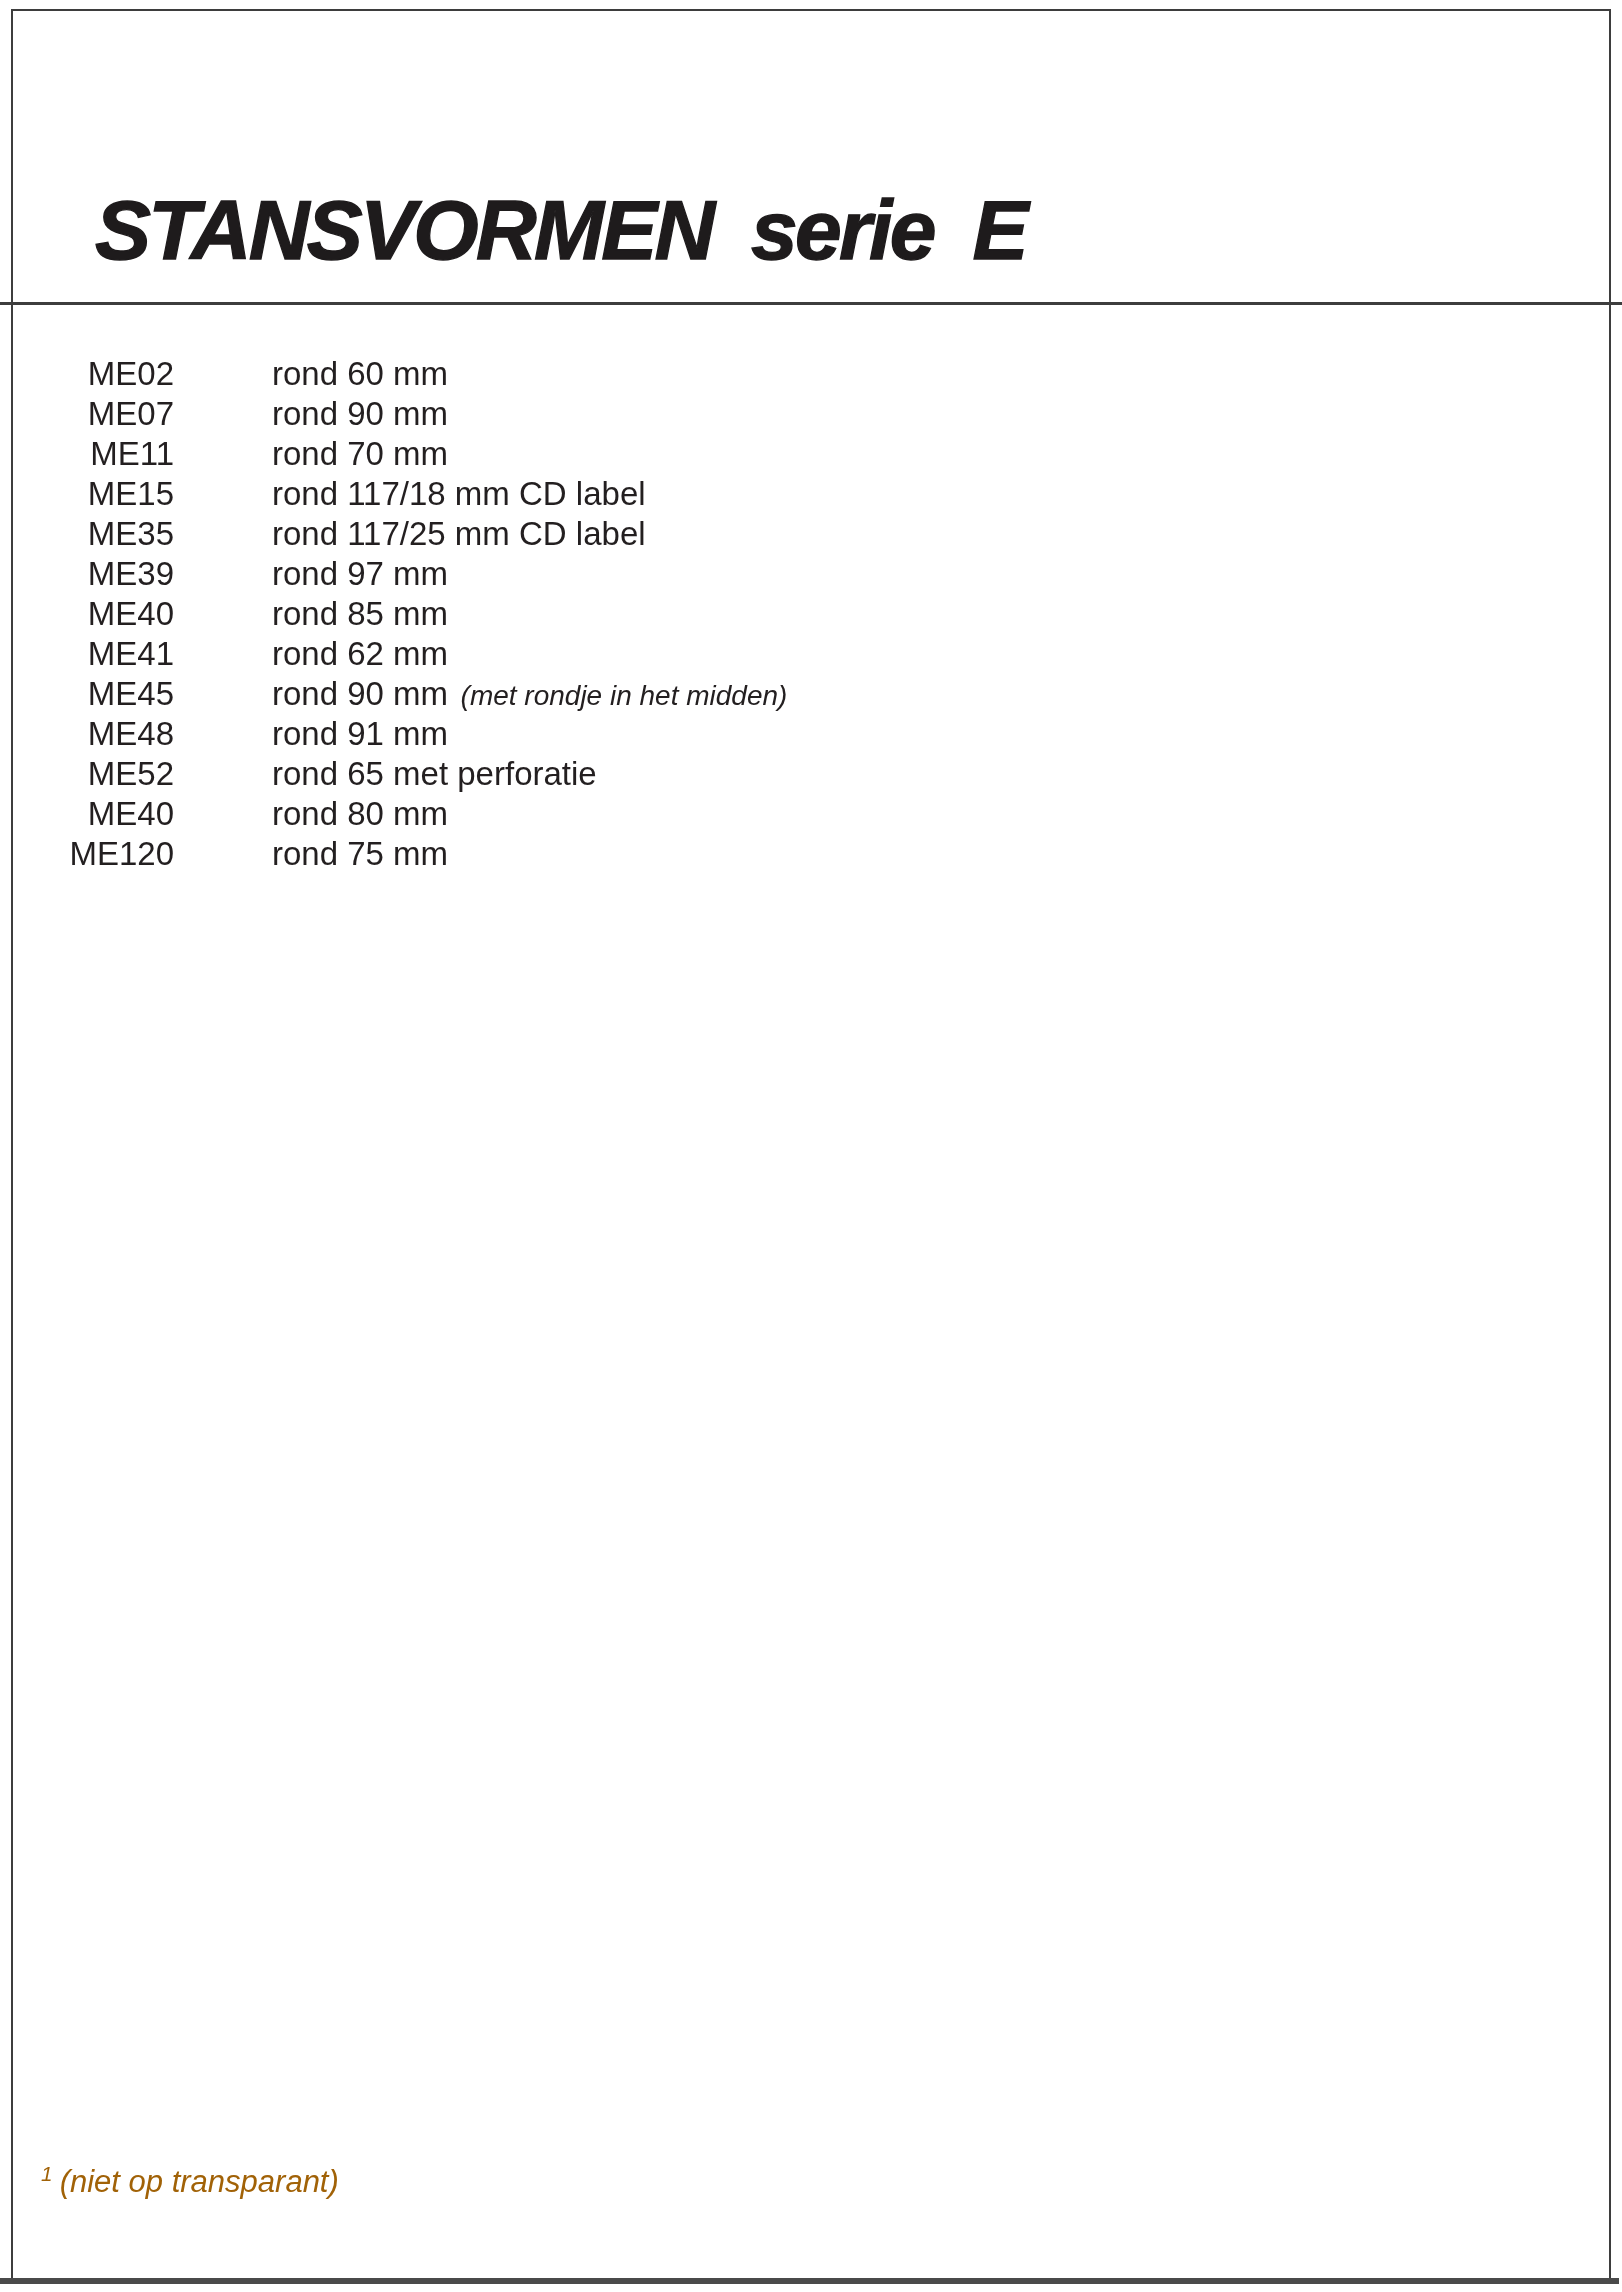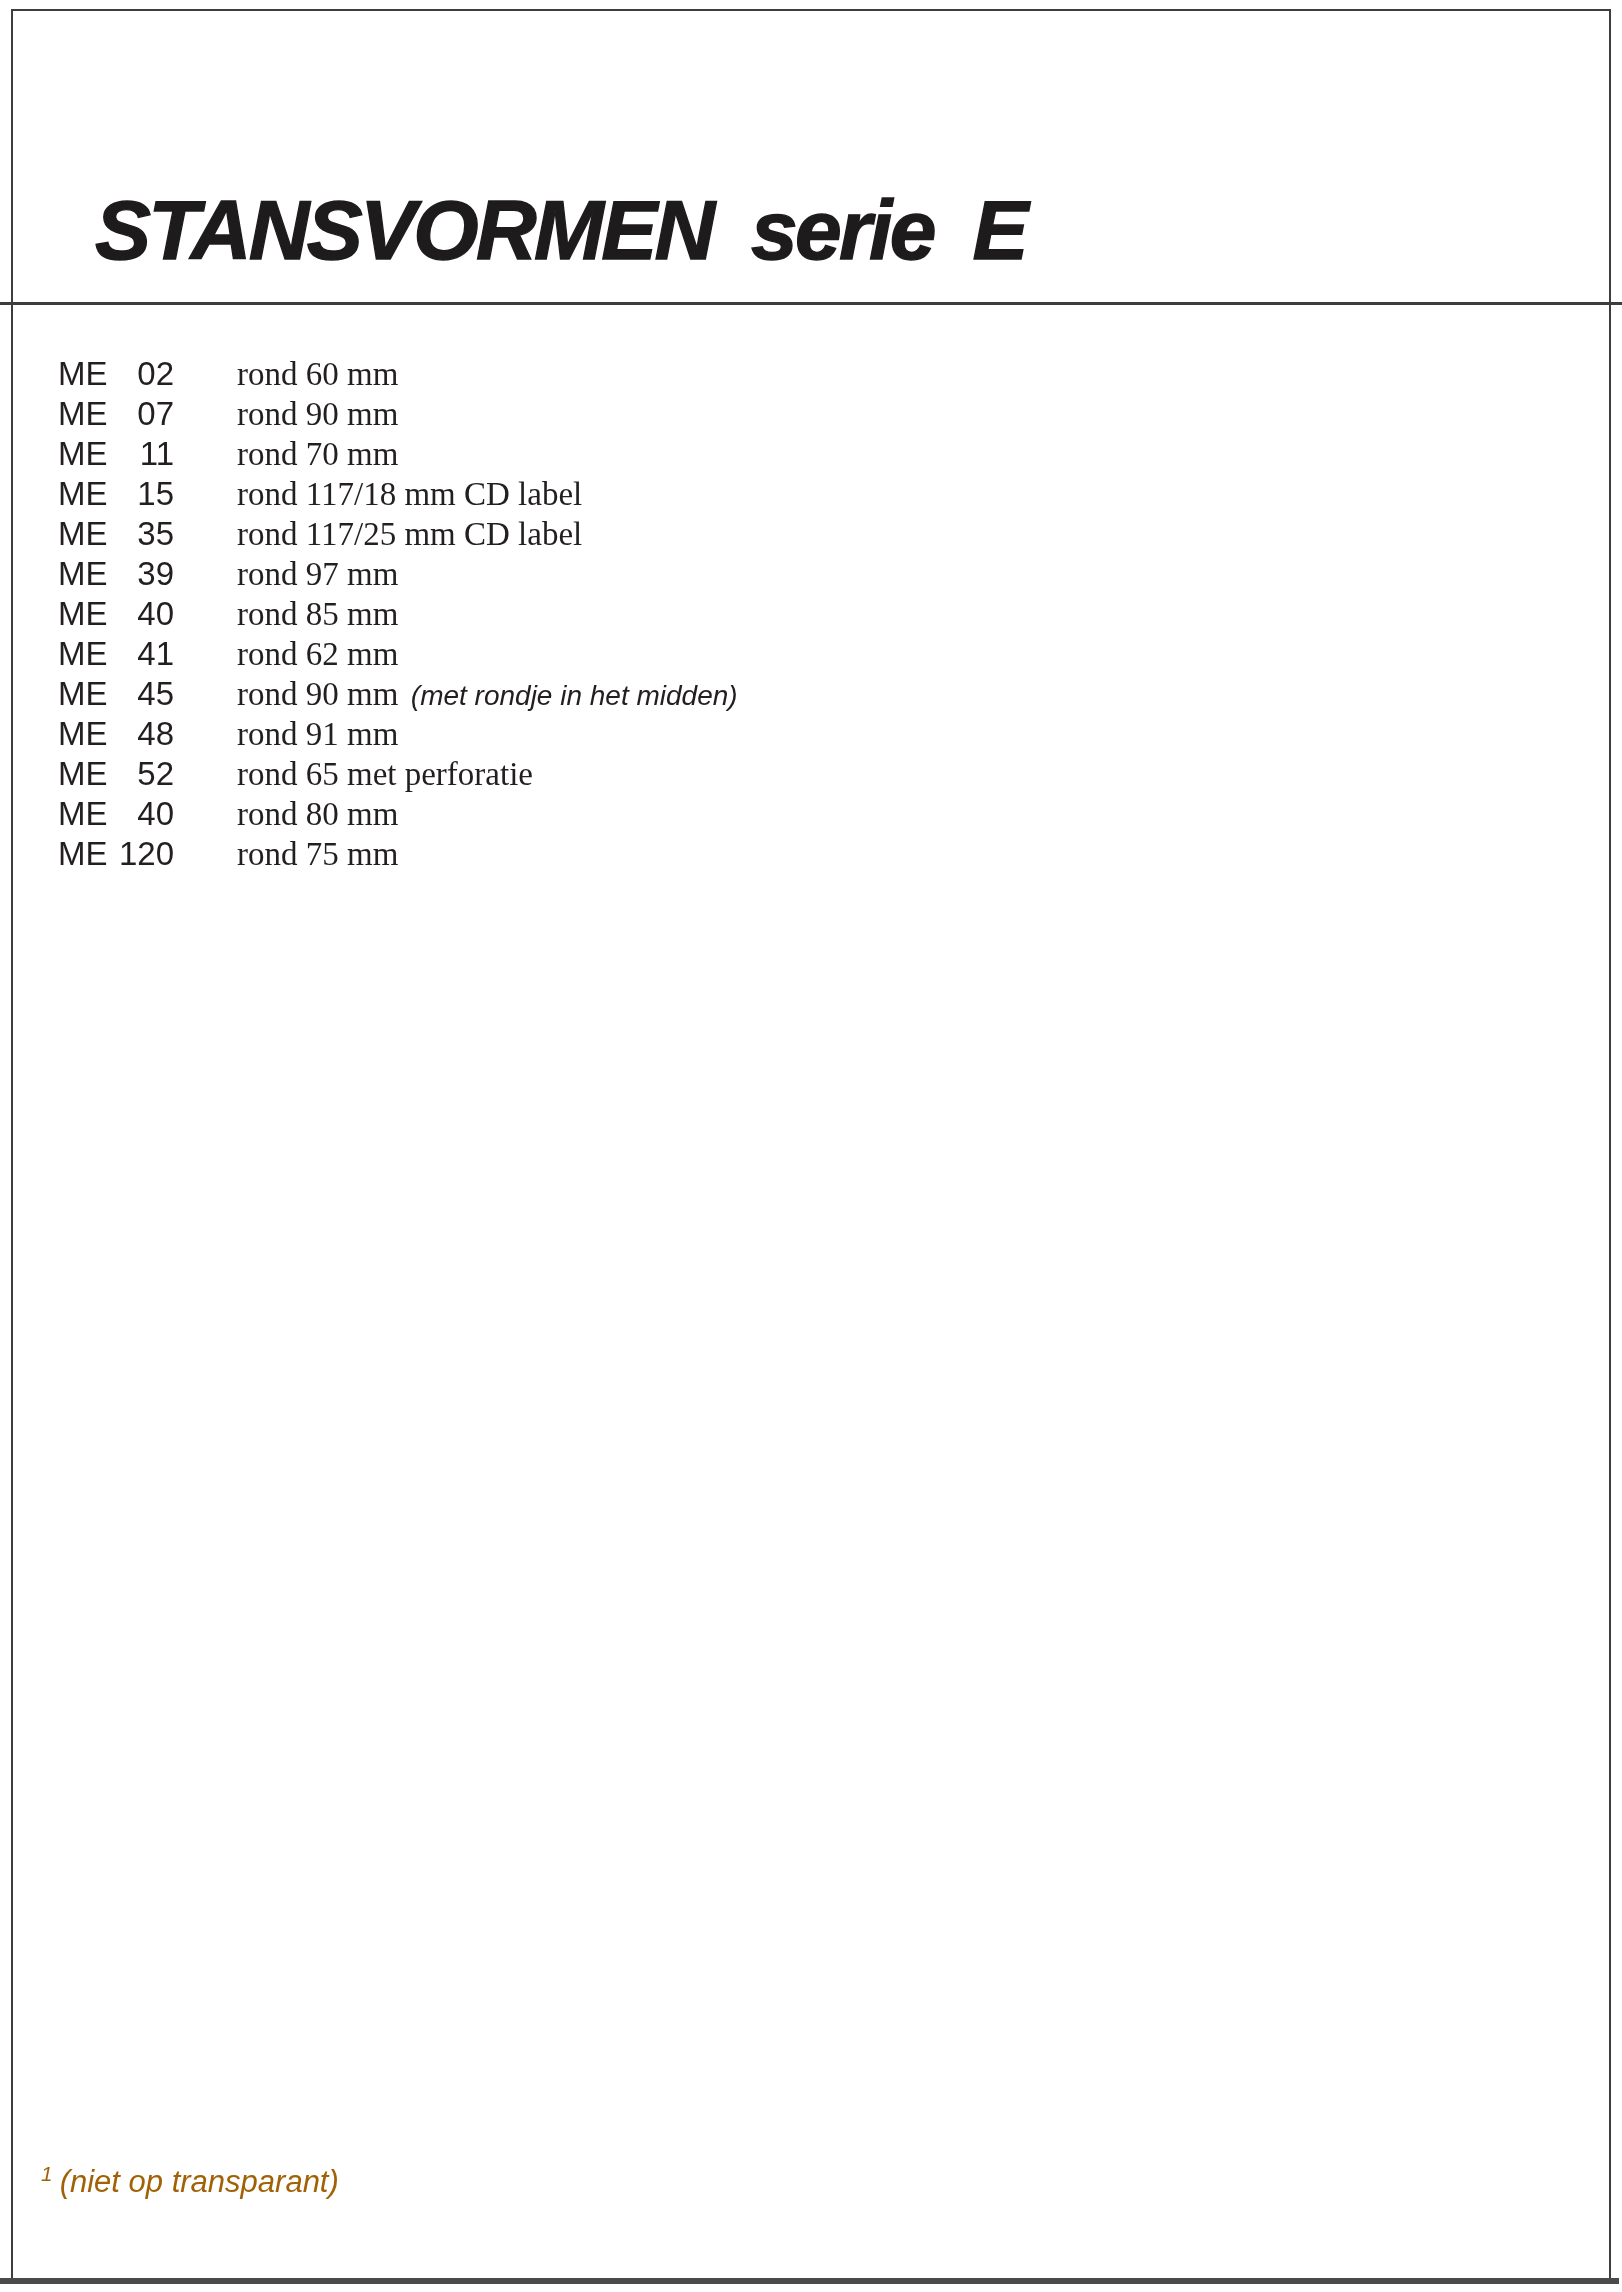--- a/index.html
+++ b/index.html
@@ -65,27 +65,26 @@
   .model-row {
     display: flex;
     align-items: baseline;
     height: 40px;
     font-size: 33px;
     line-height: 40px;
     white-space: nowrap;
   }
   .model-id {
     display: flex;
-    justify-content: space-between;
+    justify-content: flex-end;
     width: 116px;
     flex: 0 0 116px;
   }
   .model-description {
-    margin-left: 63px;
-    font-family: Liberation Serif, serif;
+    margin-left: 98px;
   }
   .model-note {
     margin-left: 12.5px;
     font-style: italic;
     font-size: 28px;
   }
   .model-note:empty { display: none; }
   .footnote {
     position: absolute;
     left: 41px;

